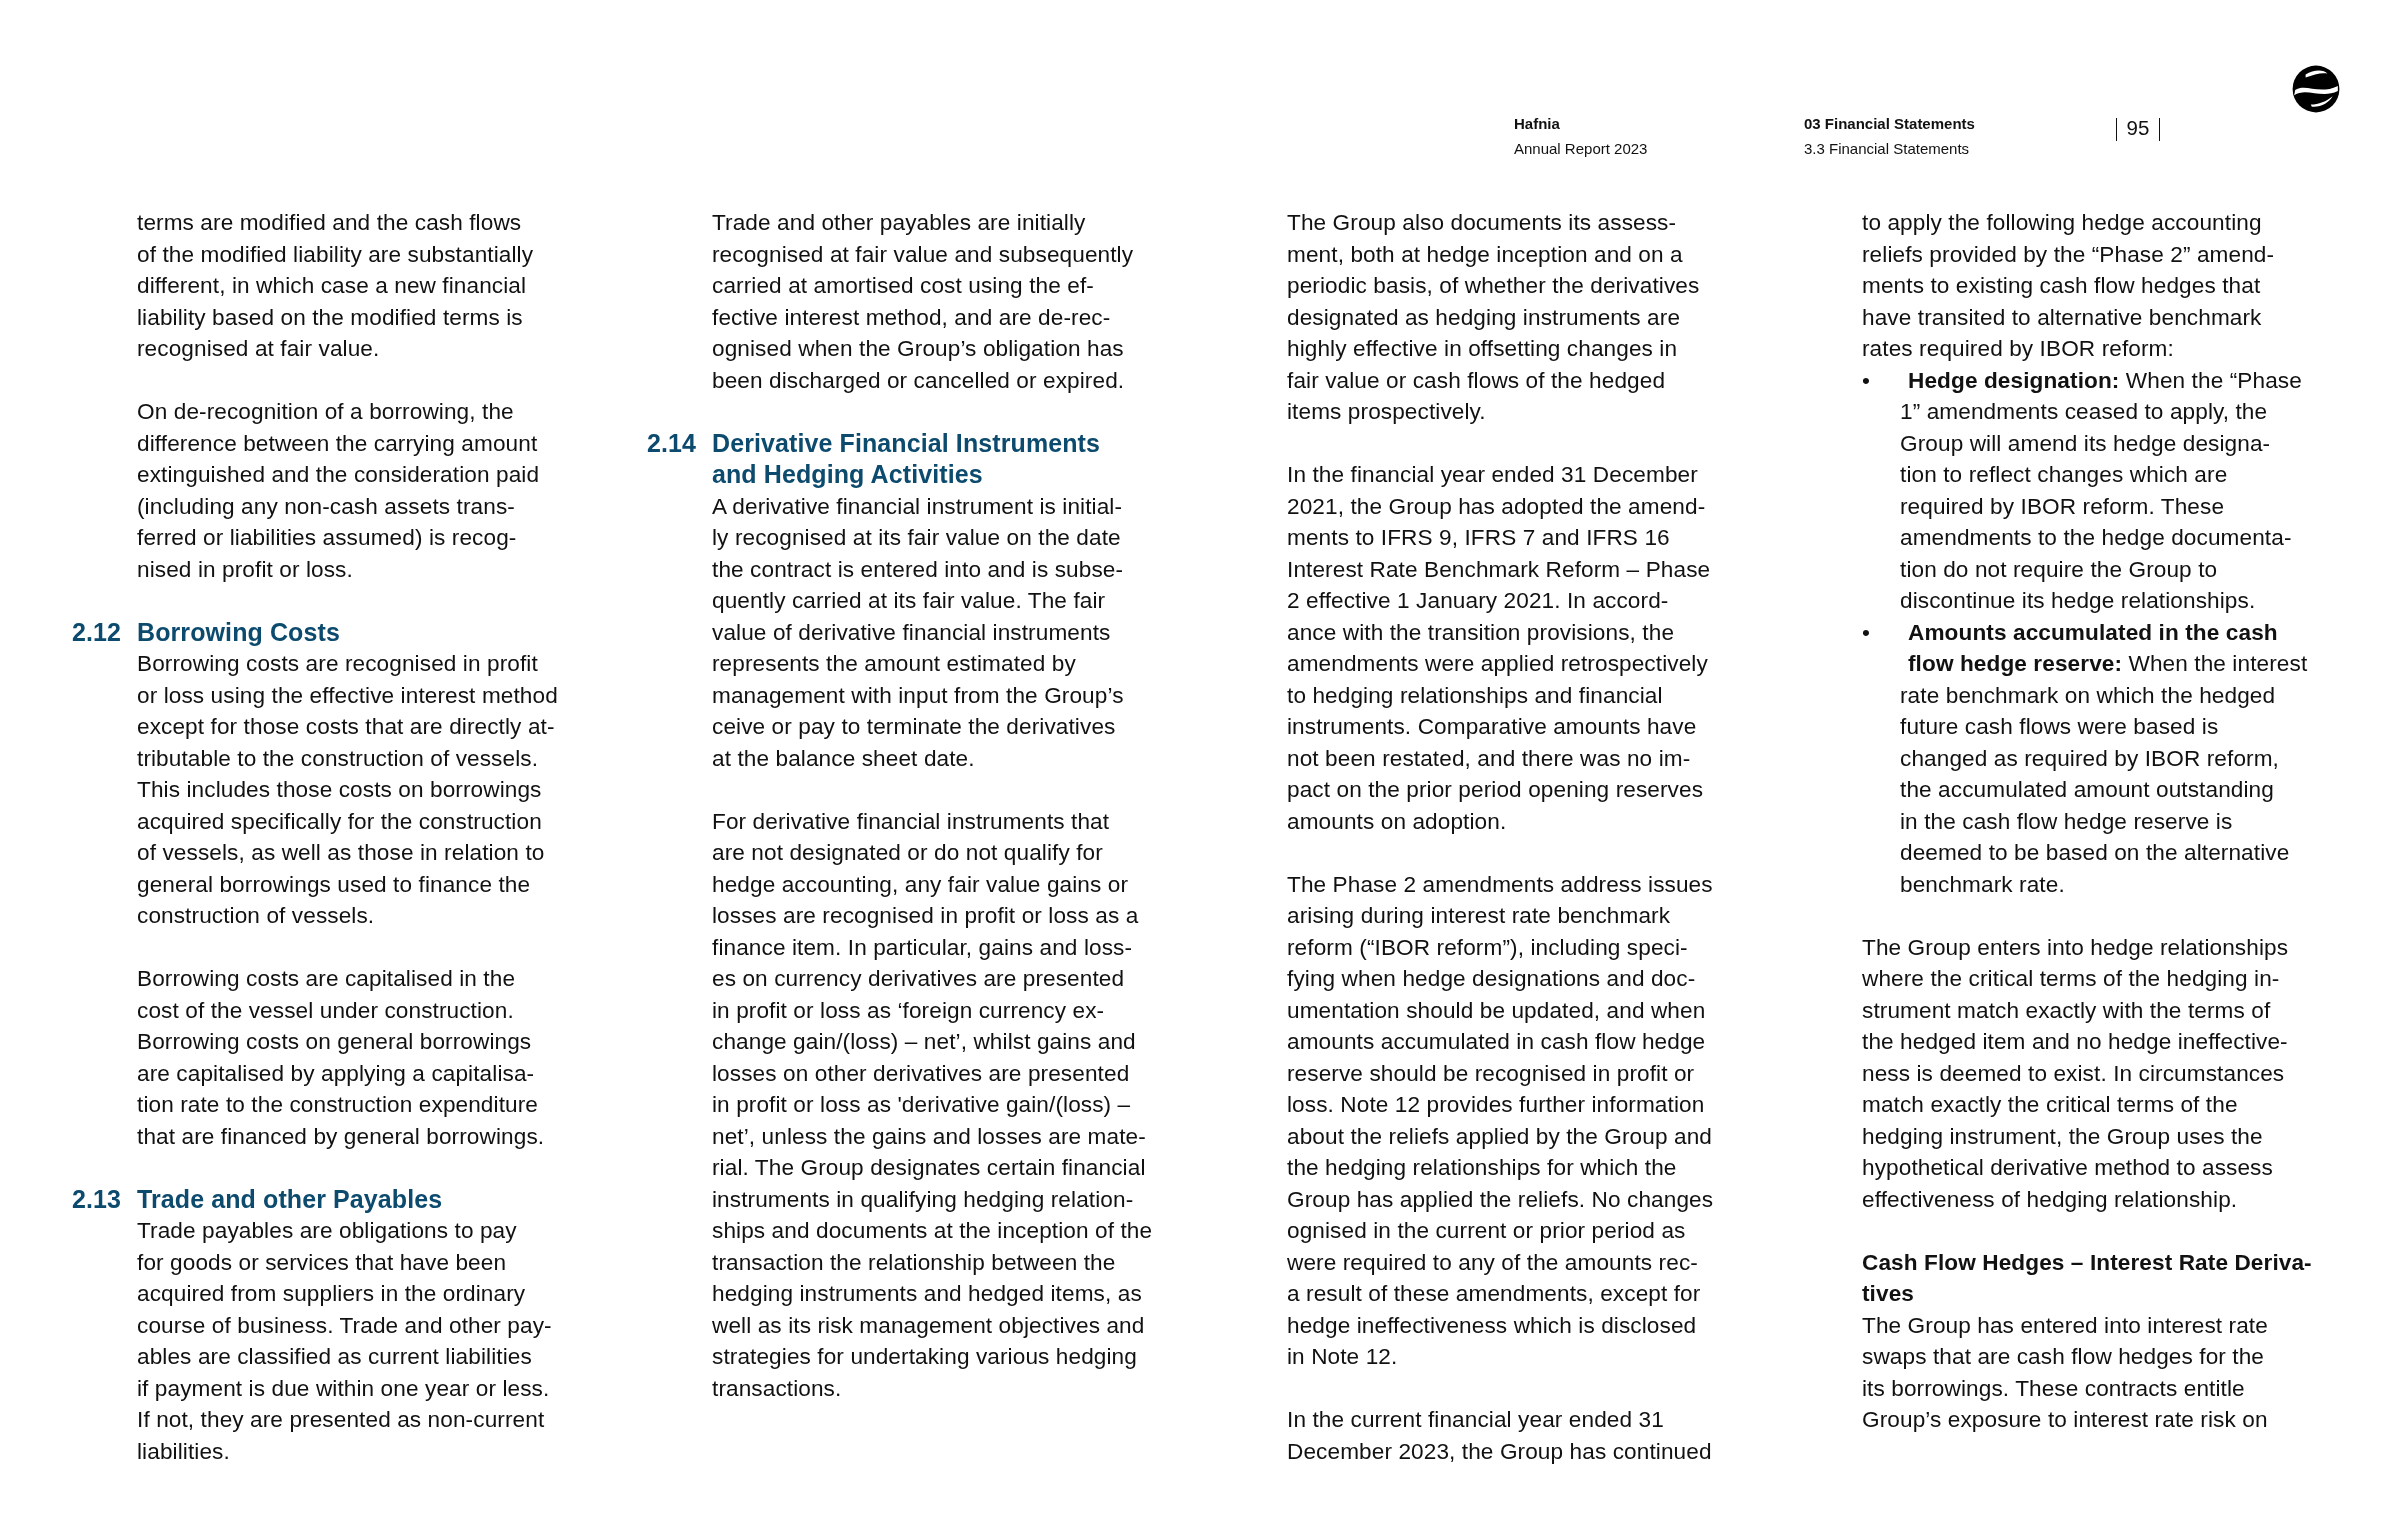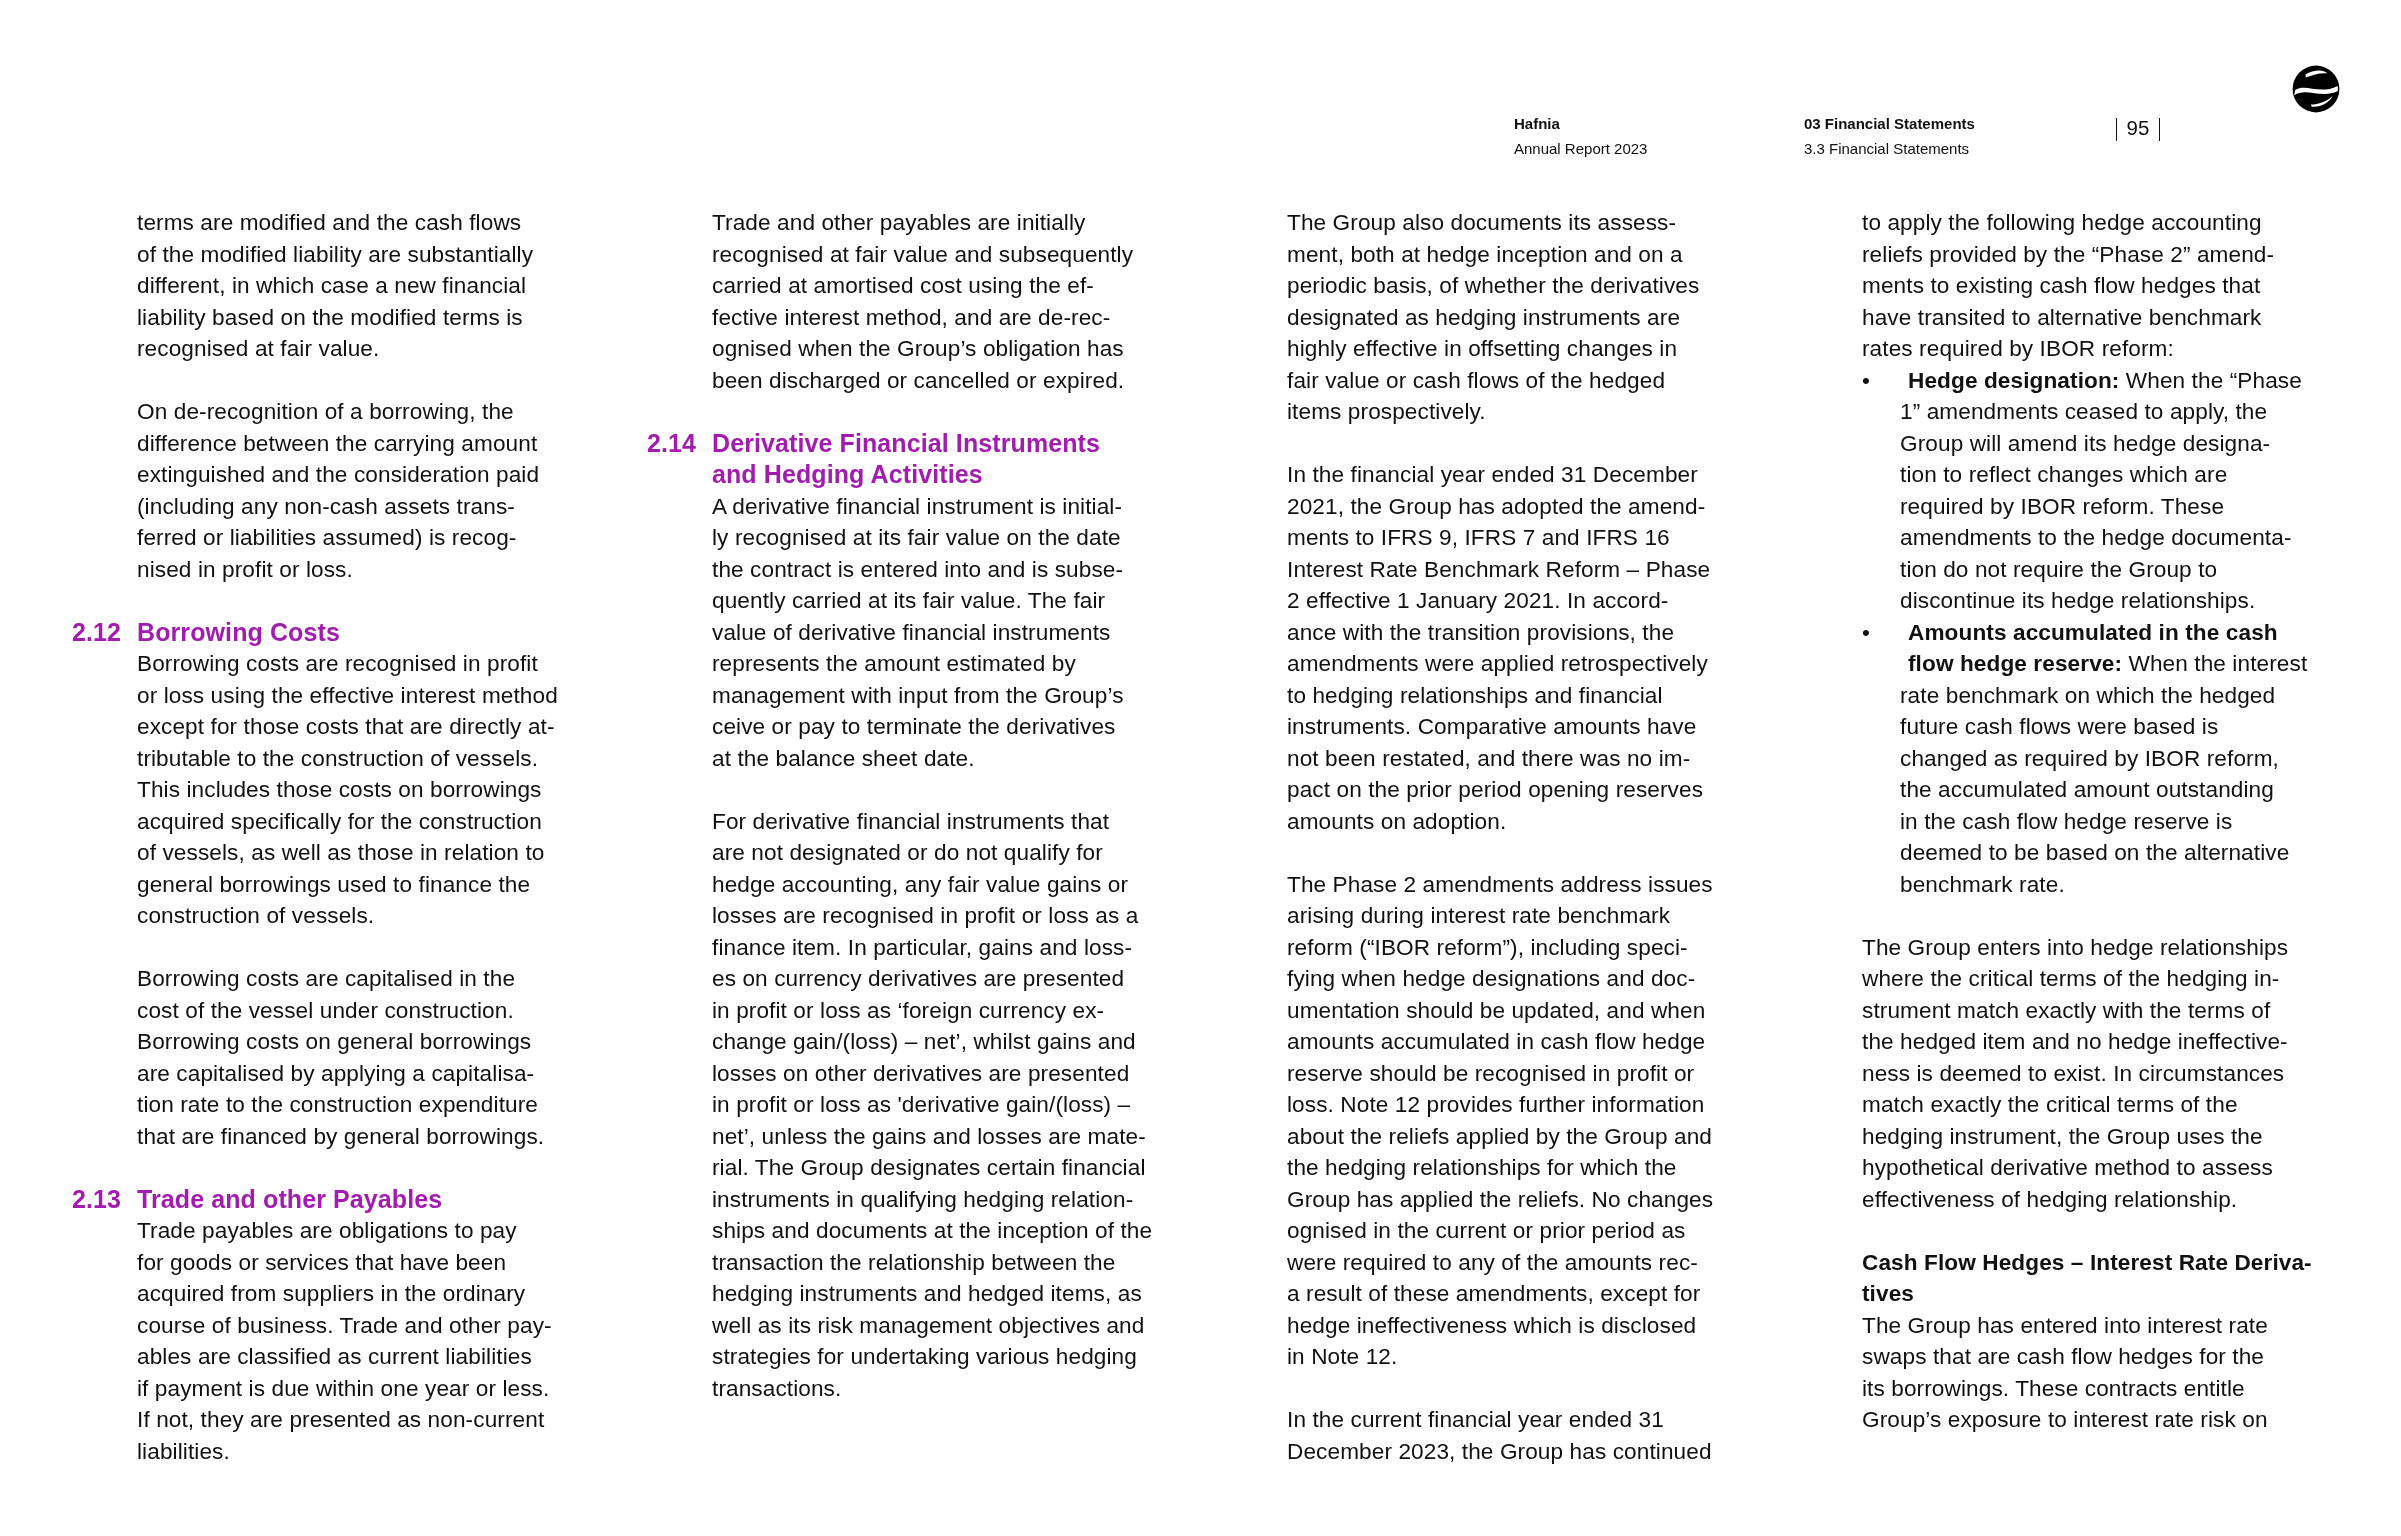--- a/index.html
+++ b/index.html
@@ -6,21 +6,21 @@
   body { width:2401px; height:1537px; position:relative; overflow:hidden;
          font-family:"Liberation Sans", sans-serif; color:#111111; }
   .hdr { position:absolute; top:71px; font-size:15px; line-height:25px; color:#111;margin-top:40px; }
   .hdr .b { font-weight:bold; }
   .pg { position:absolute; top:71px; left:2106px; font-size:20.5px; line-height:25px;margin-top:44px; }
   .pg .bar { display:inline-block; width:1.4px; height:23px; background:#111; vertical-align:middle; margin:0 9.6px; }
   .logo { position:absolute; left:2290px; top:63px; width:52px; height:52px; }
   .col { position:absolute; top:207px; width:479px; font-size:22.6px; line-height:31.5px; letter-spacing:0.1px; }
   .line { white-space:nowrap; display:block; height:31.5px; }
   .gap { height:31.5px; }
-  .h { position:relative; font-weight:bold; color:#a21caf; font-size:25px; line-height:31.5px; white-space:nowrap; }
+  .h { position:relative; font-weight:bold; color:#0c4a6e; font-size:25px; line-height:31.5px; white-space:nowrap; }
   .h .num { position:absolute; left:-65px; }
   .sub { font-weight:bold; }
   .bullet { position:relative; padding-left:38px; }
   .bullet .dot { position:absolute; left:0; top:0; }
   strong { font-weight:bold;margin-left:8px; }
 </style>
 </head>
 <body>
 
 <div class="hdr" style="left:1514px;">

